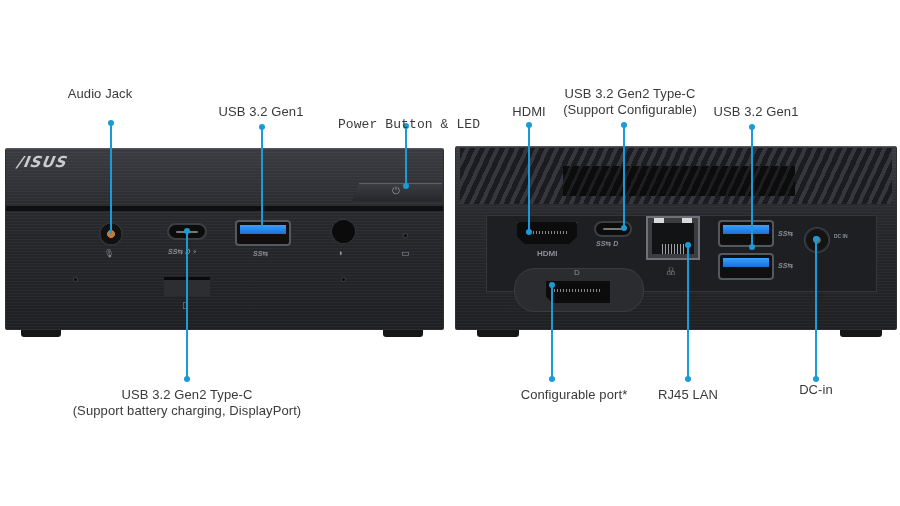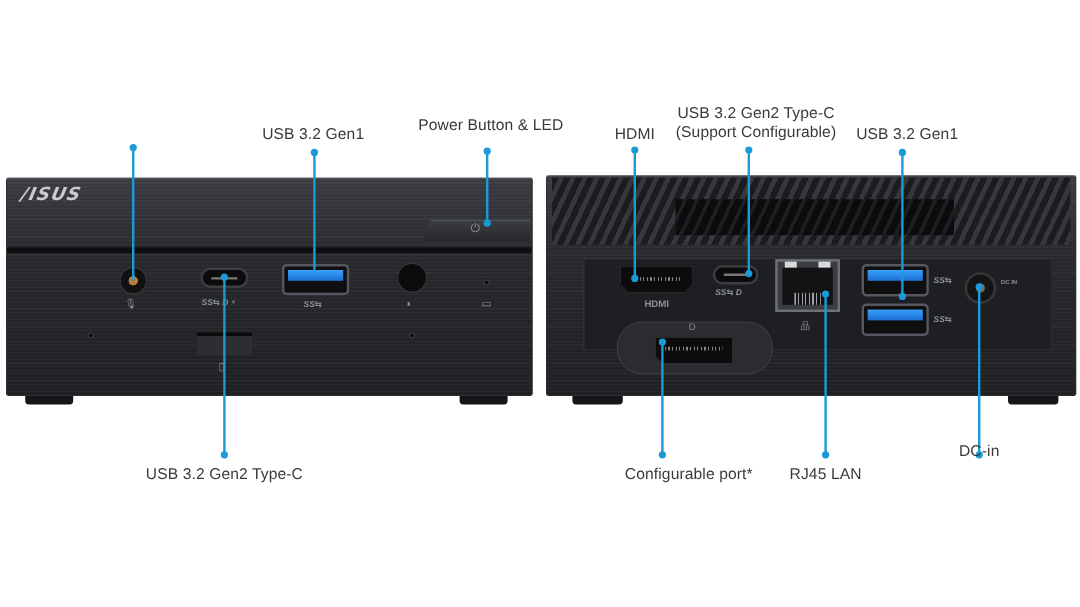--- a/index.html
+++ b/index.html
@@ -129,28 +129,30 @@
 <div class="dot" style="left:552px; top:285px;"></div>
 <div class="dot" style="left:552px; top:379px;"></div>
 <div class="vline" style="left:687px; top:245px; height:134px;"></div>
 <div class="dot" style="left:688px; top:245px;"></div>
 <div class="dot" style="left:688px; top:379px;"></div>
 <div class="vline" style="left:815px; top:239px; height:140px;"></div>
 <div class="dot" style="left:816px; top:239px;"></div>
 <div class="dot" style="left:816px; top:379px;"></div>
 
 <div class="label" style="left:100px; top:86px;">
+  <div>Audio Jack</div>
 </div>
 <div class="label" style="left:261px; top:104px;">USB 3.2 Gen1</div>
-<div class="label" style="left:409px; top:96px;">Power Button &amp; LED</div>
+<div class="label" style="left:409px; top:117px;font-family:Liberation Mono, monospace;">Power Button &amp; LED</div>
 <div class="label" style="left:187px; top:387px;">
   <div>USB 3.2 Gen2 Type-C</div>
+  <div>(Support battery charging, DisplayPort)</div>
 </div>
 
 <div class="label" style="left:529px; top:104px;">HDMI</div>
 <div class="label" style="left:630px; top:86px;">
   <div>USB 3.2 Gen2 Type-C</div>
   <div>(Support Configurable)</div>
 </div>
 <div class="label" style="left:756px; top:104px;">USB 3.2 Gen1</div>
 <div class="label" style="left:574px; top:387px;">Configurable port*</div>
 <div class="label" style="left:688px; top:387px;">RJ45 LAN</div>
-<div class="label" style="left:816px; top:368px;">DC-in</div>
+<div class="label" style="left:816px; top:382px;">DC-in</div>
 
 </body></html>

